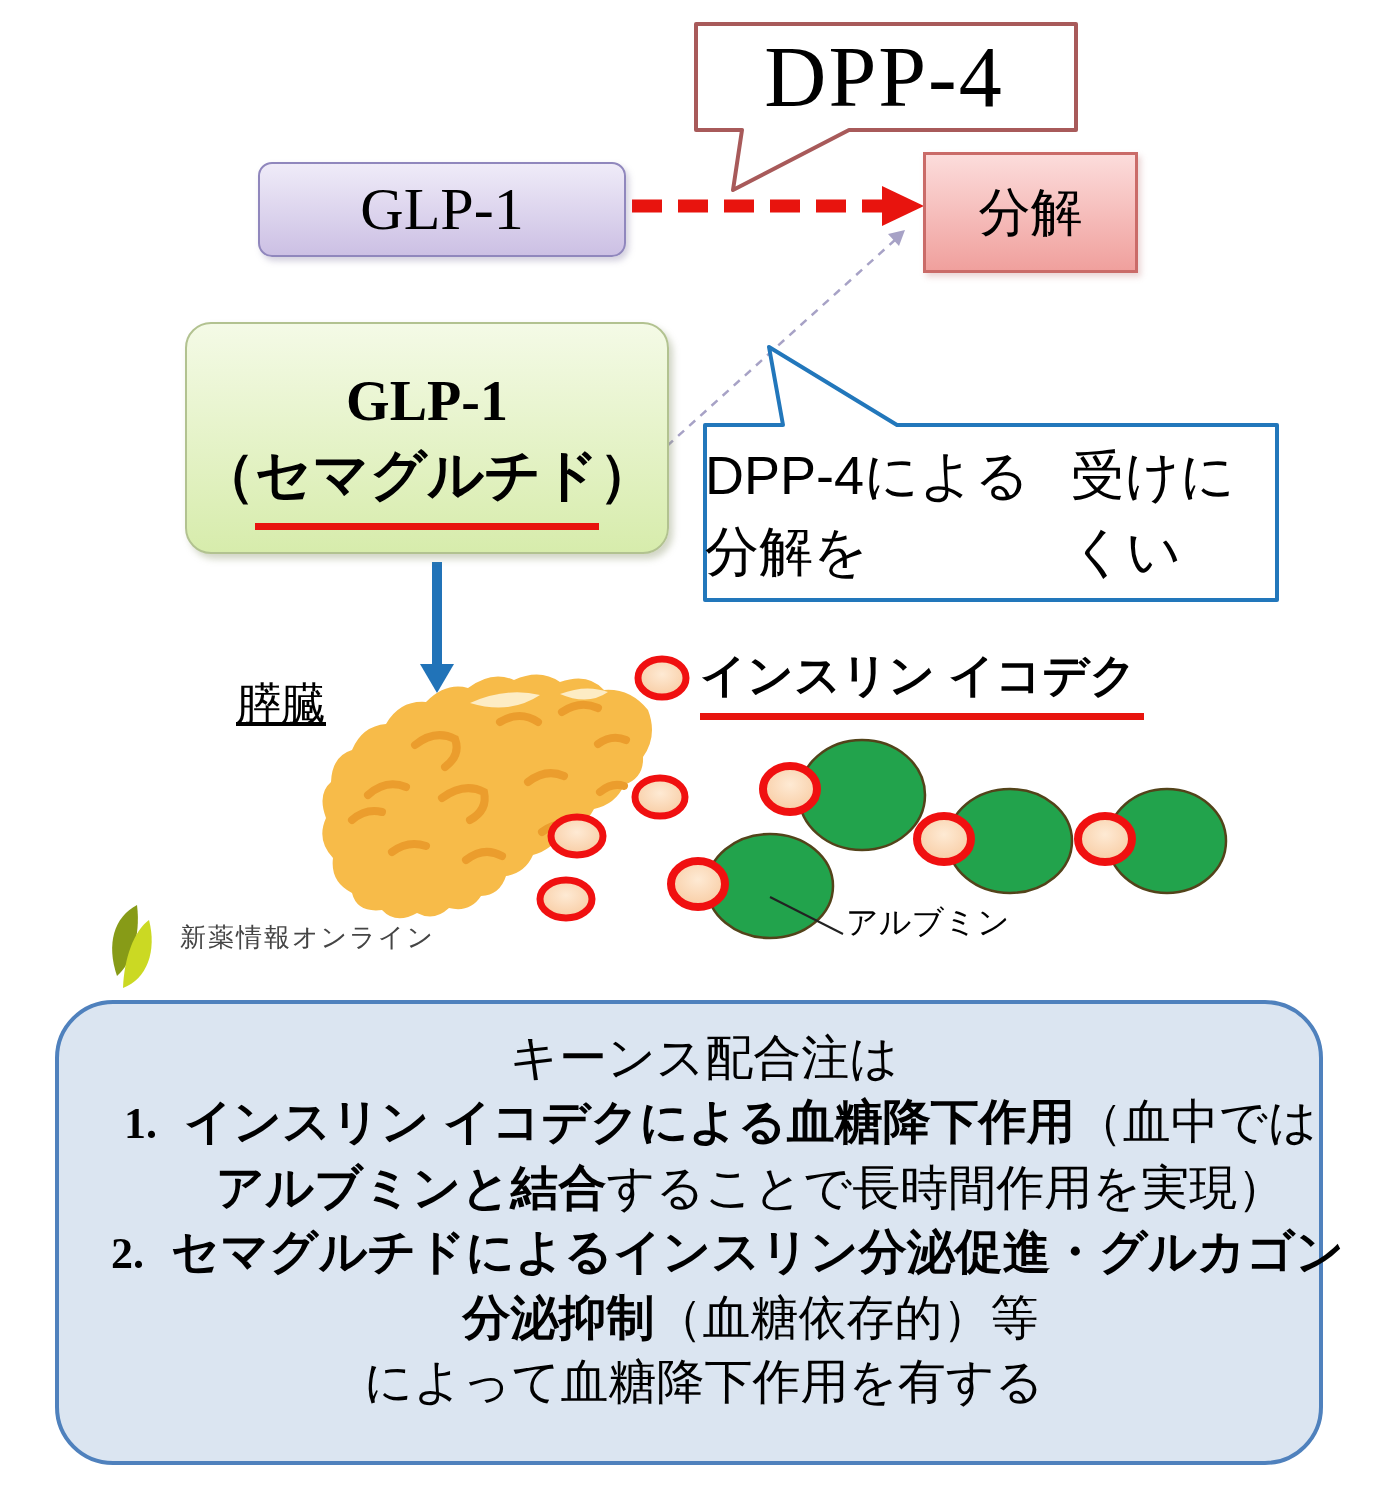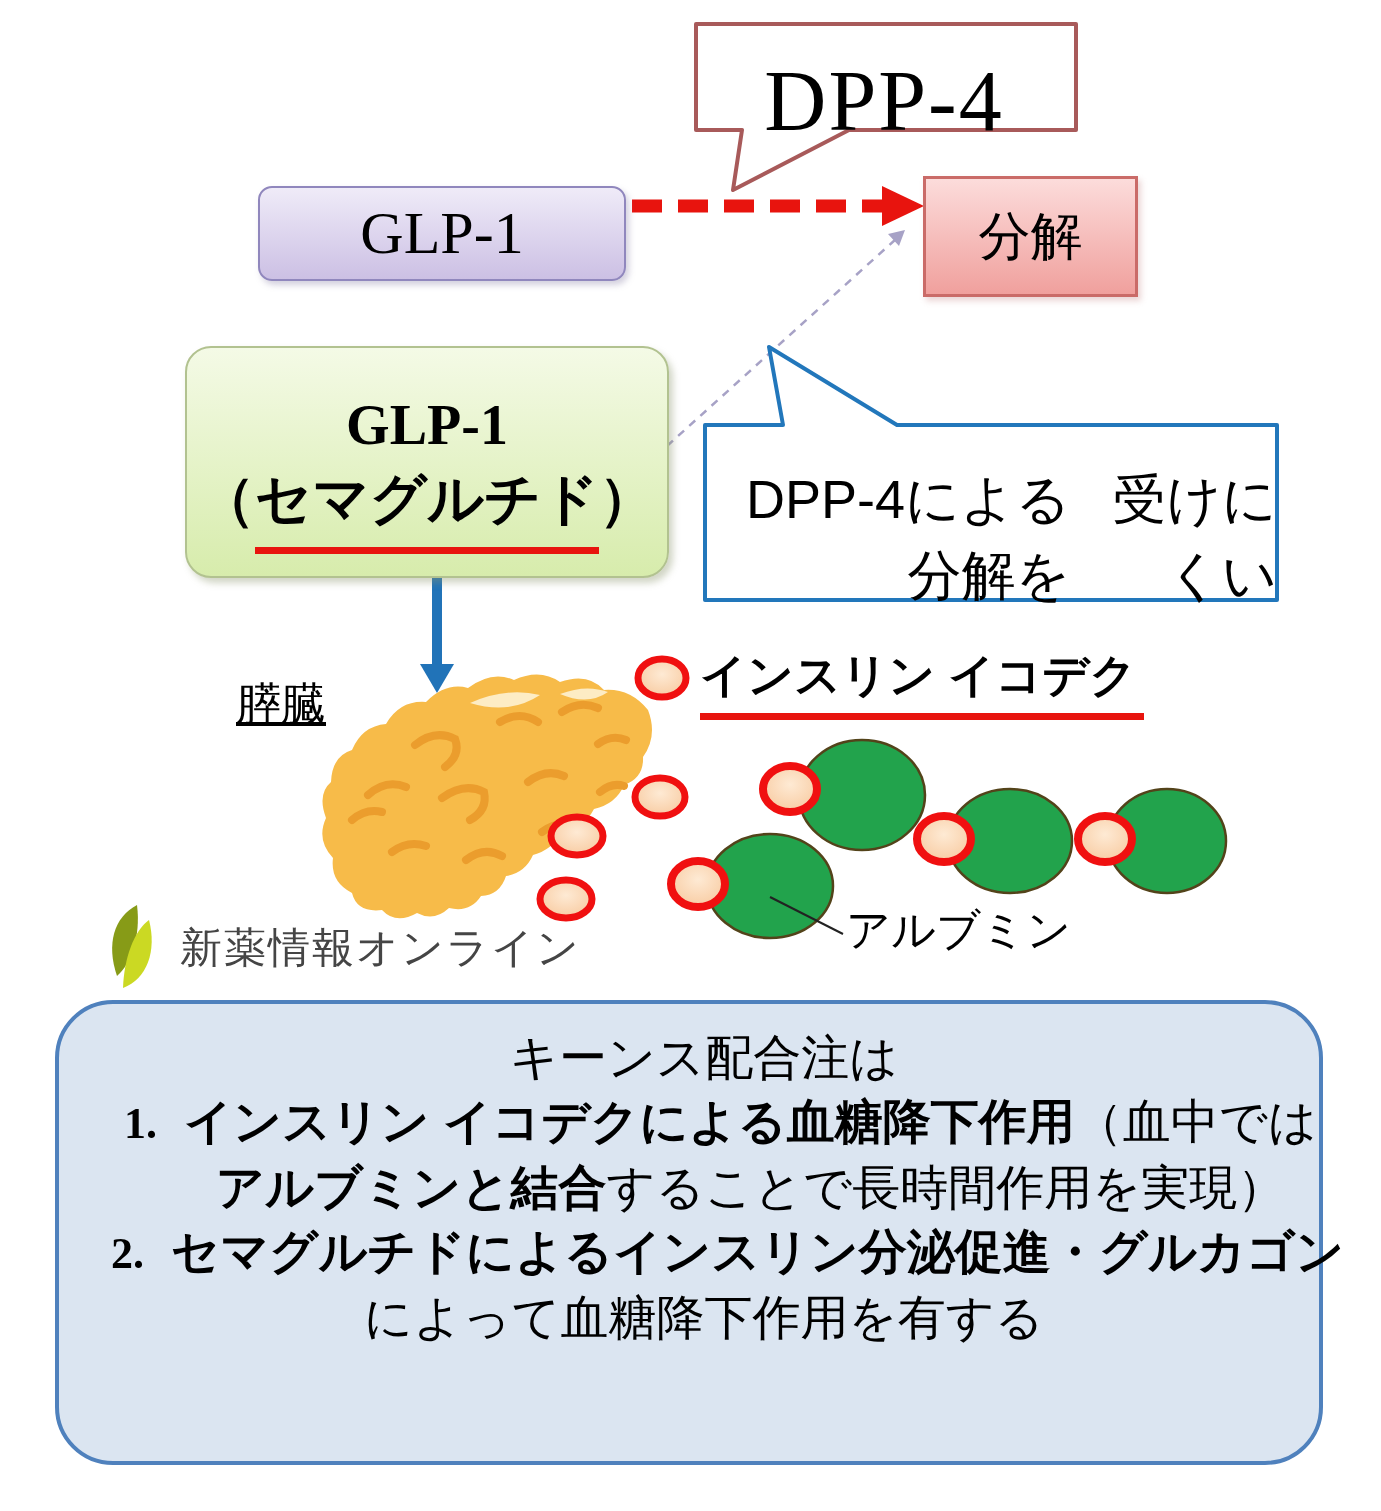--- a/index.html
+++ b/index.html
@@ -1,41 +1,41 @@
 <!DOCTYPE html>
 <html><head>
 <meta charset="utf-8">
 <style>
   html,body{margin:0;padding:0;background:#fff;}
   #canvas{position:relative;width:1381px;height:1511px;background:#ffffff;overflow:hidden;
           font-family:"Liberation Sans",sans-serif;color:#000;}
   .abs{position:absolute;}
   .serif{font-family:"Liberation Serif",serif;}
-  .flexc{display:flex;align-items:center;justify-content:center;text-align:right;margin-top:24px;}
+  .flexc{display:flex;align-items:center;justify-content:center;text-align:left;}
   #diagram-svg{position:absolute;left:0;top:0;z-index:1;}
   .lvl2{z-index:2;}
 
   #glp1-box{left:258px;top:162px;width:364px;height:91px;border:2px solid #9087bd;border-radius:14px;
             background:linear-gradient(#efebf8,#ccc0e4);box-shadow:3px 4px 6px rgba(130,120,160,.35);
             font-size:60px;}
   #bunkai-box{left:923px;top:152px;width:209px;height:115px;border:3px solid #ca6b68;
             background:linear-gradient(#fcdcdb,#f0a09d);box-shadow:3px 4px 6px rgba(190,120,120,.3);
             font-size:52px;}
   #analog-box{left:185px;top:322px;width:480px;height:228px;border:2px solid #b2c290;border-radius:26px;
             background:linear-gradient(#f4fae6,#d7ecac);box-shadow:4px 5px 7px rgba(140,150,110,.4);
             font-weight:bold;font-size:56px;line-height:73px;flex-direction:column;}
   #analog-box .aline{display:block;}
   #drug-underlined{border-bottom:7px solid #e8140e;padding-bottom:17px;}
   #dpp4-label{left:688px;top:22px;width:392px;height:110px;font-size:86px;letter-spacing:2px;}
   #resist-label{left:705px;top:425px;width:572px;height:175px;font-size:54px;line-height:76px;flex-direction:row;}
   #pancreas-label{left:236px;top:674px;font-size:45px;text-decoration:underline;}
   #insulin-label{left:700px;top:645px;font-size:46px;font-weight:bold;
                  border-bottom:7px solid #e8140e;padding:0 8px 6px 0;}
-  #albumin-label{left:846px;top:901px;font-size:44px;}
-  #logo-text{left:180px;top:920px;font-size:42px;color:#454545;letter-spacing:2px;font-weight:400;}
+  #albumin-label{left:846px;top:901px;font-size:32px;}
+  #logo-text{left:180px;top:920px;font-size:26px;color:#454545;letter-spacing:2px;font-weight:400;}
   #summary-box{left:55px;top:1000px;width:1268px;height:465px;border:4px solid #4f81bd;border-radius:58px;
                background:#dbe5f1;box-sizing:border-box;}
   #summary-text{left:78px;top:1026px;width:1252px;font-size:48px;line-height:64px;}
   .row{white-space:nowrap;text-align:center;}
   .num{display:inline-block;width:93px;font-family:"Liberation Serif",serif;font-weight:bold;font-size:44px;
        padding-left:6px;box-sizing:border-box;}
   .ind{padding-left:93px;}
   .b{font-weight:bold;}
 </style>
 </head>
@@ -144,16 +144,17 @@
   <div class="abs lvl2" id="insulin-label">インスリン イコデク</div>
   <div class="abs lvl2" id="albumin-label">アルブミン</div>
   <div class="abs lvl2" id="logo-text">新薬情報オンライン</div>
 
   <div class="abs lvl2" id="summary-box"></div>
   <div class="abs lvl2" id="summary-text">
     <div class="row">キーンス配合注は</div>
     <div class="row"><span class="num">1.</span><span class="b">インスリン イコデクによる血糖降下作用</span><span>（血中では</span></div>
     <div class="row ind"><span class="b">アルブミンと結合</span><span>することで長時間作用を実現）</span></div>
     <div class="row"><span class="num">2.</span><span class="b">セマグルチドによるインスリン分泌促進・グルカゴン</span></div>
+    <div class="row ind"><span class="b">分泌抑制</span><span>（血糖依存的）等</span></div>
     <div class="row">によって血糖降下作用を有する</div>
   </div>
 
 </div>
 
 </body></html>

